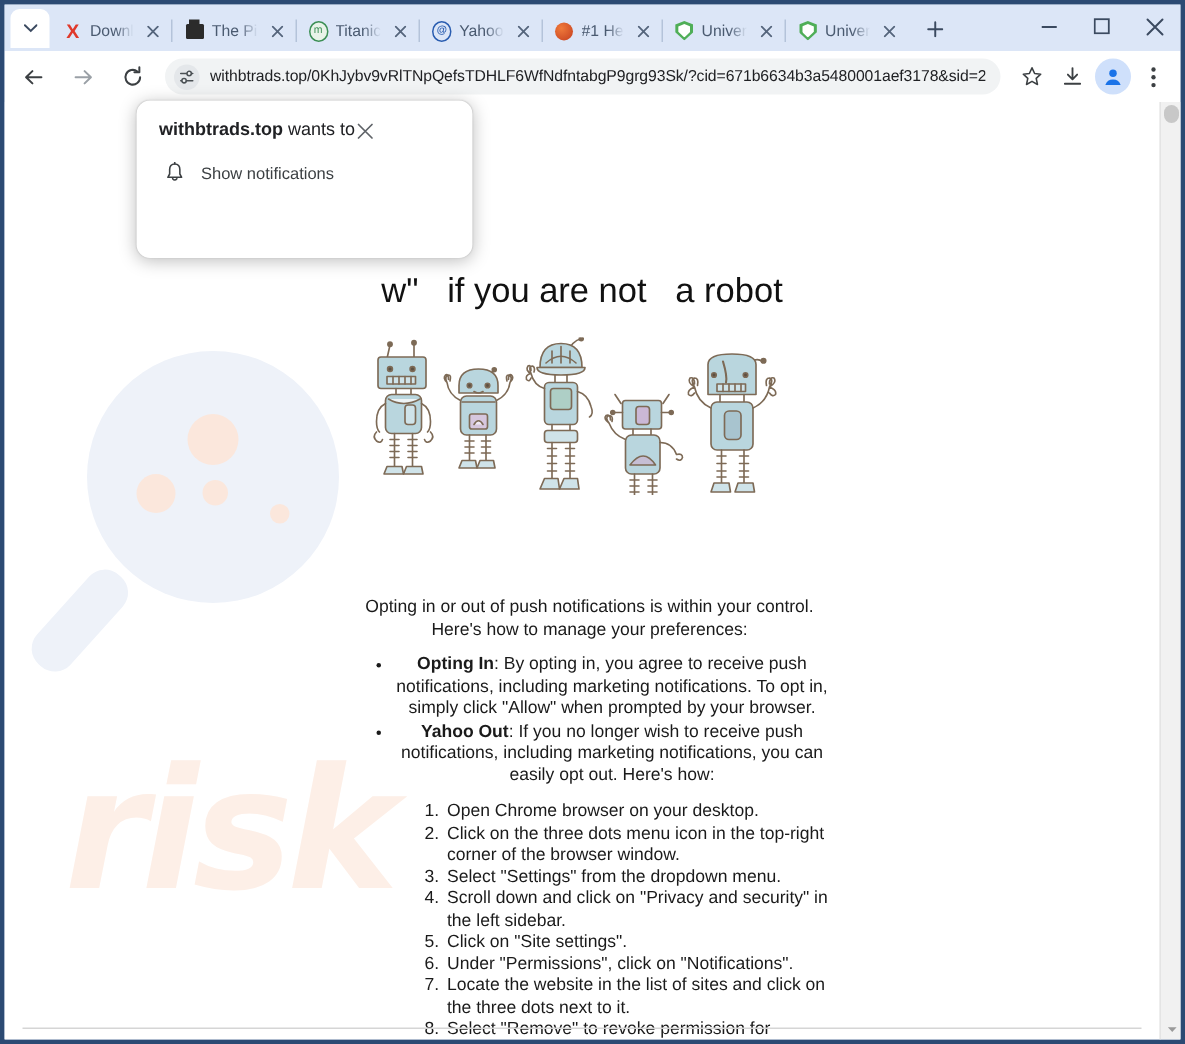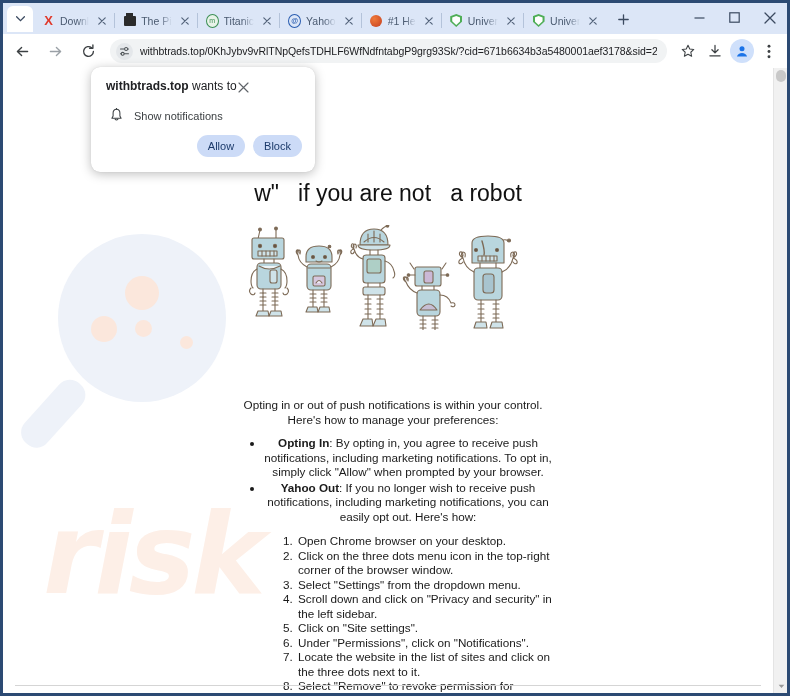--- a/index.html
+++ b/index.html
@@ -826,19 +826,15 @@
       <span class="bell">
         <svg width="13" height="14" viewBox="0 0 13 14">
           <path d="M6.5 1.3 C4.2 1.3 3.1 2.9 3.1 5 V8 L1.9 10.2 H11.1 L9.9 8 V5 C9.9 2.9 8.8 1.3 6.5 1.3 Z" stroke="#3c4043" stroke-width="1.05" fill="none" stroke-linejoin="round"></path>
           <path d="M6.5 0.4 V1.3" stroke="#3c4043" stroke-width="1.05" stroke-linecap="round"></path>
           <path d="M5.1 11.1 q1.4 1.8 2.8 0" stroke="#3c4043" stroke-width="1.05" fill="none" stroke-linecap="round"></path>
         </svg>
       </span>
       <span class="optlabel">Show notifications</span>
     </div>
 
-    <div class="perm-actions">
-      <div class="perm-btn">Allow</div>
-      <div class="perm-btn">Block</div>
-    </div>
   </div>
 
 </div>
 
 </body></html>

